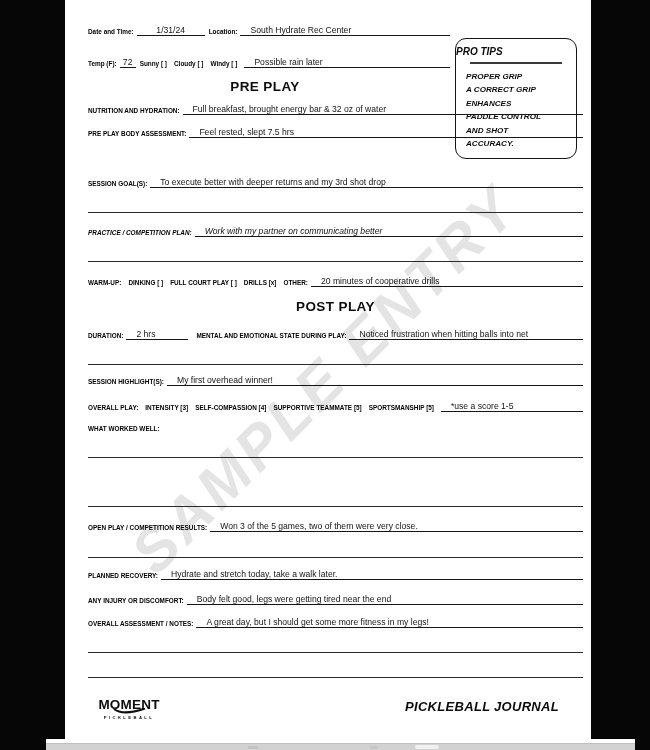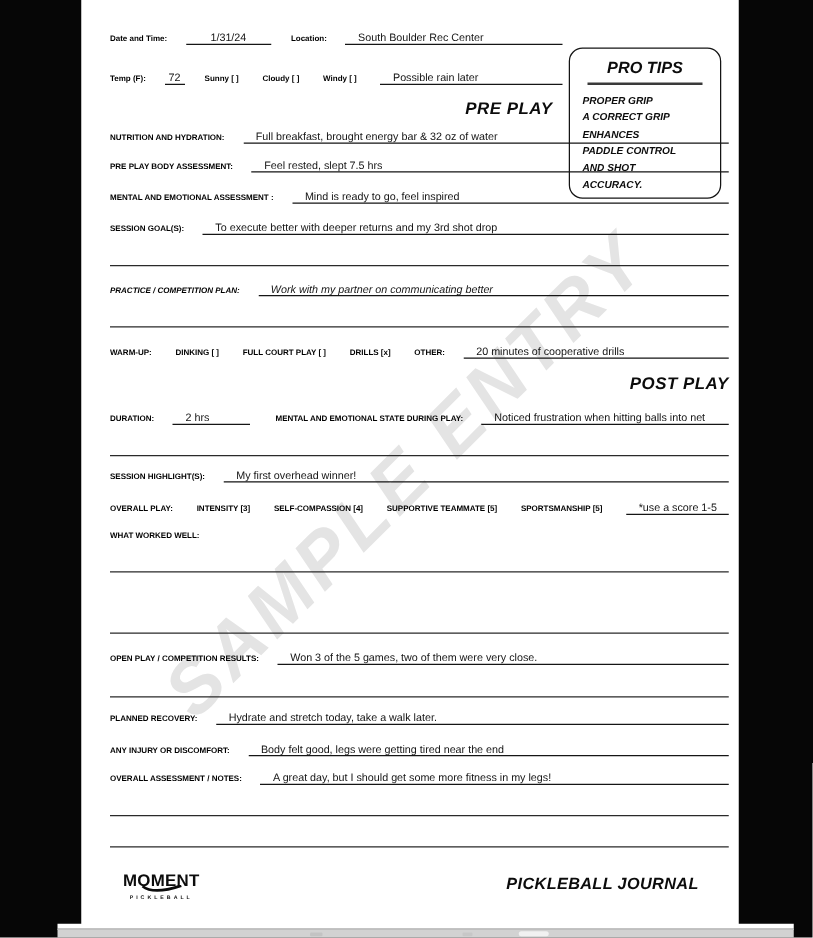--- a/index.html
+++ b/index.html
@@ -11,36 +11,36 @@
   .watermark {
     position:absolute; left:-30px; top:345px; width:580px; height:70px;
     text-align:center; line-height:70px;
     transform:rotate(-45deg);
     font-size:60px; font-weight:700; font-style:italic; letter-spacing:4px;
     color:#e4e4e4; white-space:nowrap; z-index:0;
   }
 
   .content { position:absolute; inset:0; z-index:1; }
 
-  .row { position:absolute; left:23px; right:8px; height:15px; display:flex; align-items:flex-end;gap:12px; }
+  .row { position:absolute; left:23px; right:8px; height:15px; display:flex; align-items:flex-end; }
   .lbl { font-weight:700; font-size:6.4px; color:#000; white-space:nowrap; padding-right:3px; padding-bottom:1px; }
   .lbl.mid { padding-left:4px; }
   .opt { padding-right:7px; }
   .fill { flex:1 1 auto; border-bottom:1px solid #151515; position:relative; height:100%; }
   .fill.short { flex:0 0 auto; }
   .val { position:absolute; left:10px; bottom:0; font-size:8.6px; color:#141414; white-space:nowrap; }
   .val.center { left:0; right:0; text-align:center; }
   .row.blank .fill { border-bottom:1px solid #2a2a2a; }
 
-  .heading { position:absolute; left:23px; right:8px; text-align:right;
-    font-size:13.5px; font-weight:700; font-style:italic; color:#0c0c0c; letter-spacing:0.4px; }
+  .heading { position:absolute; left:23px; right:8px; text-align:center;
+    font-size:13.5px; font-weight:700; color:#0c0c0c; letter-spacing:0.4px; }
 
   .protips { position:absolute; left:390px; top:38px; width:122px; height:121px;
     border:1.6px solid #141414; border-radius:11px; background:#fff; padding-top:7px; }
-  .protips-title { text-align:center; font-size:13px; font-weight:700; font-style:italic; color:#0c0c0c; }
+  .protips-title { text-align:left; font-size:10px; font-weight:700; font-style:italic; color:#0c0c0c; }
   .protips-divider { width:92px; height:2px; background:#3a3a3a; margin:5px auto 6px auto; }
   .protips-body { padding-left:10px; }
   .protips-line { font-size:8.1px; font-weight:700; font-style:italic; color:#0c0c0c; line-height:13.4px; white-space:nowrap; }
 
   .brand { position:absolute; left:28px; top:697px; width:72px; }
   .brand-word { font-size:13.5px; font-weight:700; letter-spacing:0.2px; color:#0c0c0c; text-align:center; }
   .brand-swoosh { position:absolute; left:20px; top:11px; }
   .brand-sub { margin-top:3px; text-align:center; font-size:4.2px; font-weight:700; letter-spacing:2.4px; color:#111; }
 
   .journal-title { position:absolute; right:32px; top:699px;
@@ -60,21 +60,21 @@
 
   <div class="content">
 
     <div class="row" style="top:21px; right:141px;">
       <span class="lbl">Date and Time:</span>
       <span class="fill short" style="width:68px;">
         <span class="val center">1/31/24</span>
       </span>
       <span class="lbl mid">Location:</span>
       <span class="fill">
-        <span class="val">South Boulder Rec Center</span>
+        <span class="val">South Hydrate Rec Center</span>
       </span>
     </div>
 
     <div class="row" style="top:53px; right:141px;">
       <span class="lbl">Temp (F):</span>
       <span class="fill short" style="width:16px;">
         <span class="val center">72</span>
       </span>
       <span class="lbl mid opt">Sunny [  ]</span>
       <span class="lbl opt">Cloudy [  ]</span>
@@ -106,26 +106,20 @@
       </span>
     </div>
 
     <div class="row" style="top:123px;justify-content:center;">
       <span class="lbl">PRE PLAY BODY ASSESSMENT:</span>
       <span class="fill">
         <span class="val">Feel rested, slept 7.5 hrs</span>
       </span>
     </div>
 
-    <div class="row" style="top:148px;">
-      <span class="lbl">MENTAL AND EMOTIONAL ASSESSMENT :</span>
-      <span class="fill">
-        <span class="val">Mind is ready to go, feel inspired</span>
-      </span>
-    </div>
 
     <div class="row" style="top:173px;">
       <span class="lbl">SESSION GOAL(S):</span>
       <span class="fill">
         <span class="val">To execute better with deeper returns and my 3rd shot drop</span>
       </span>
     </div>
 
     <div class="row blank" style="top:198px;">
         <span class="fill"></span>

